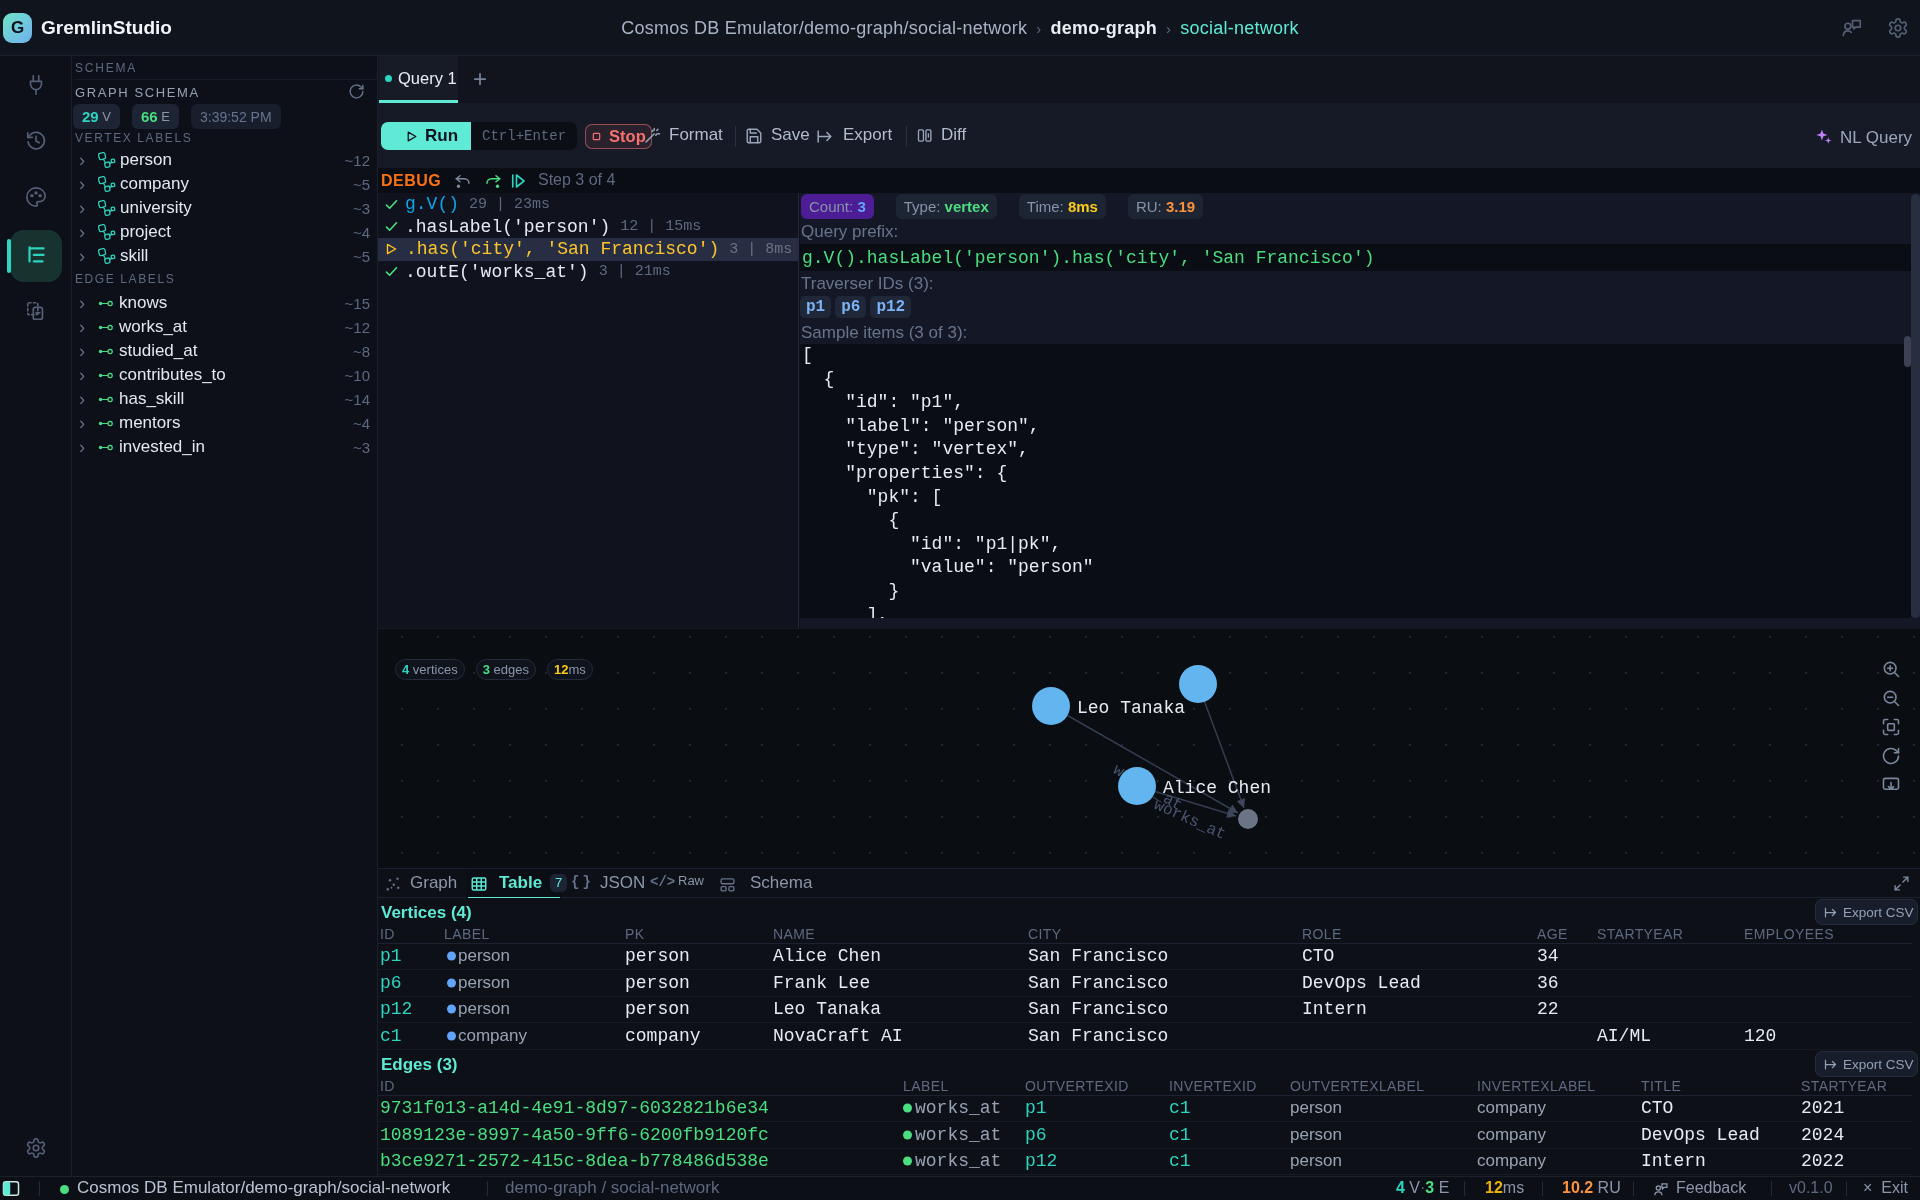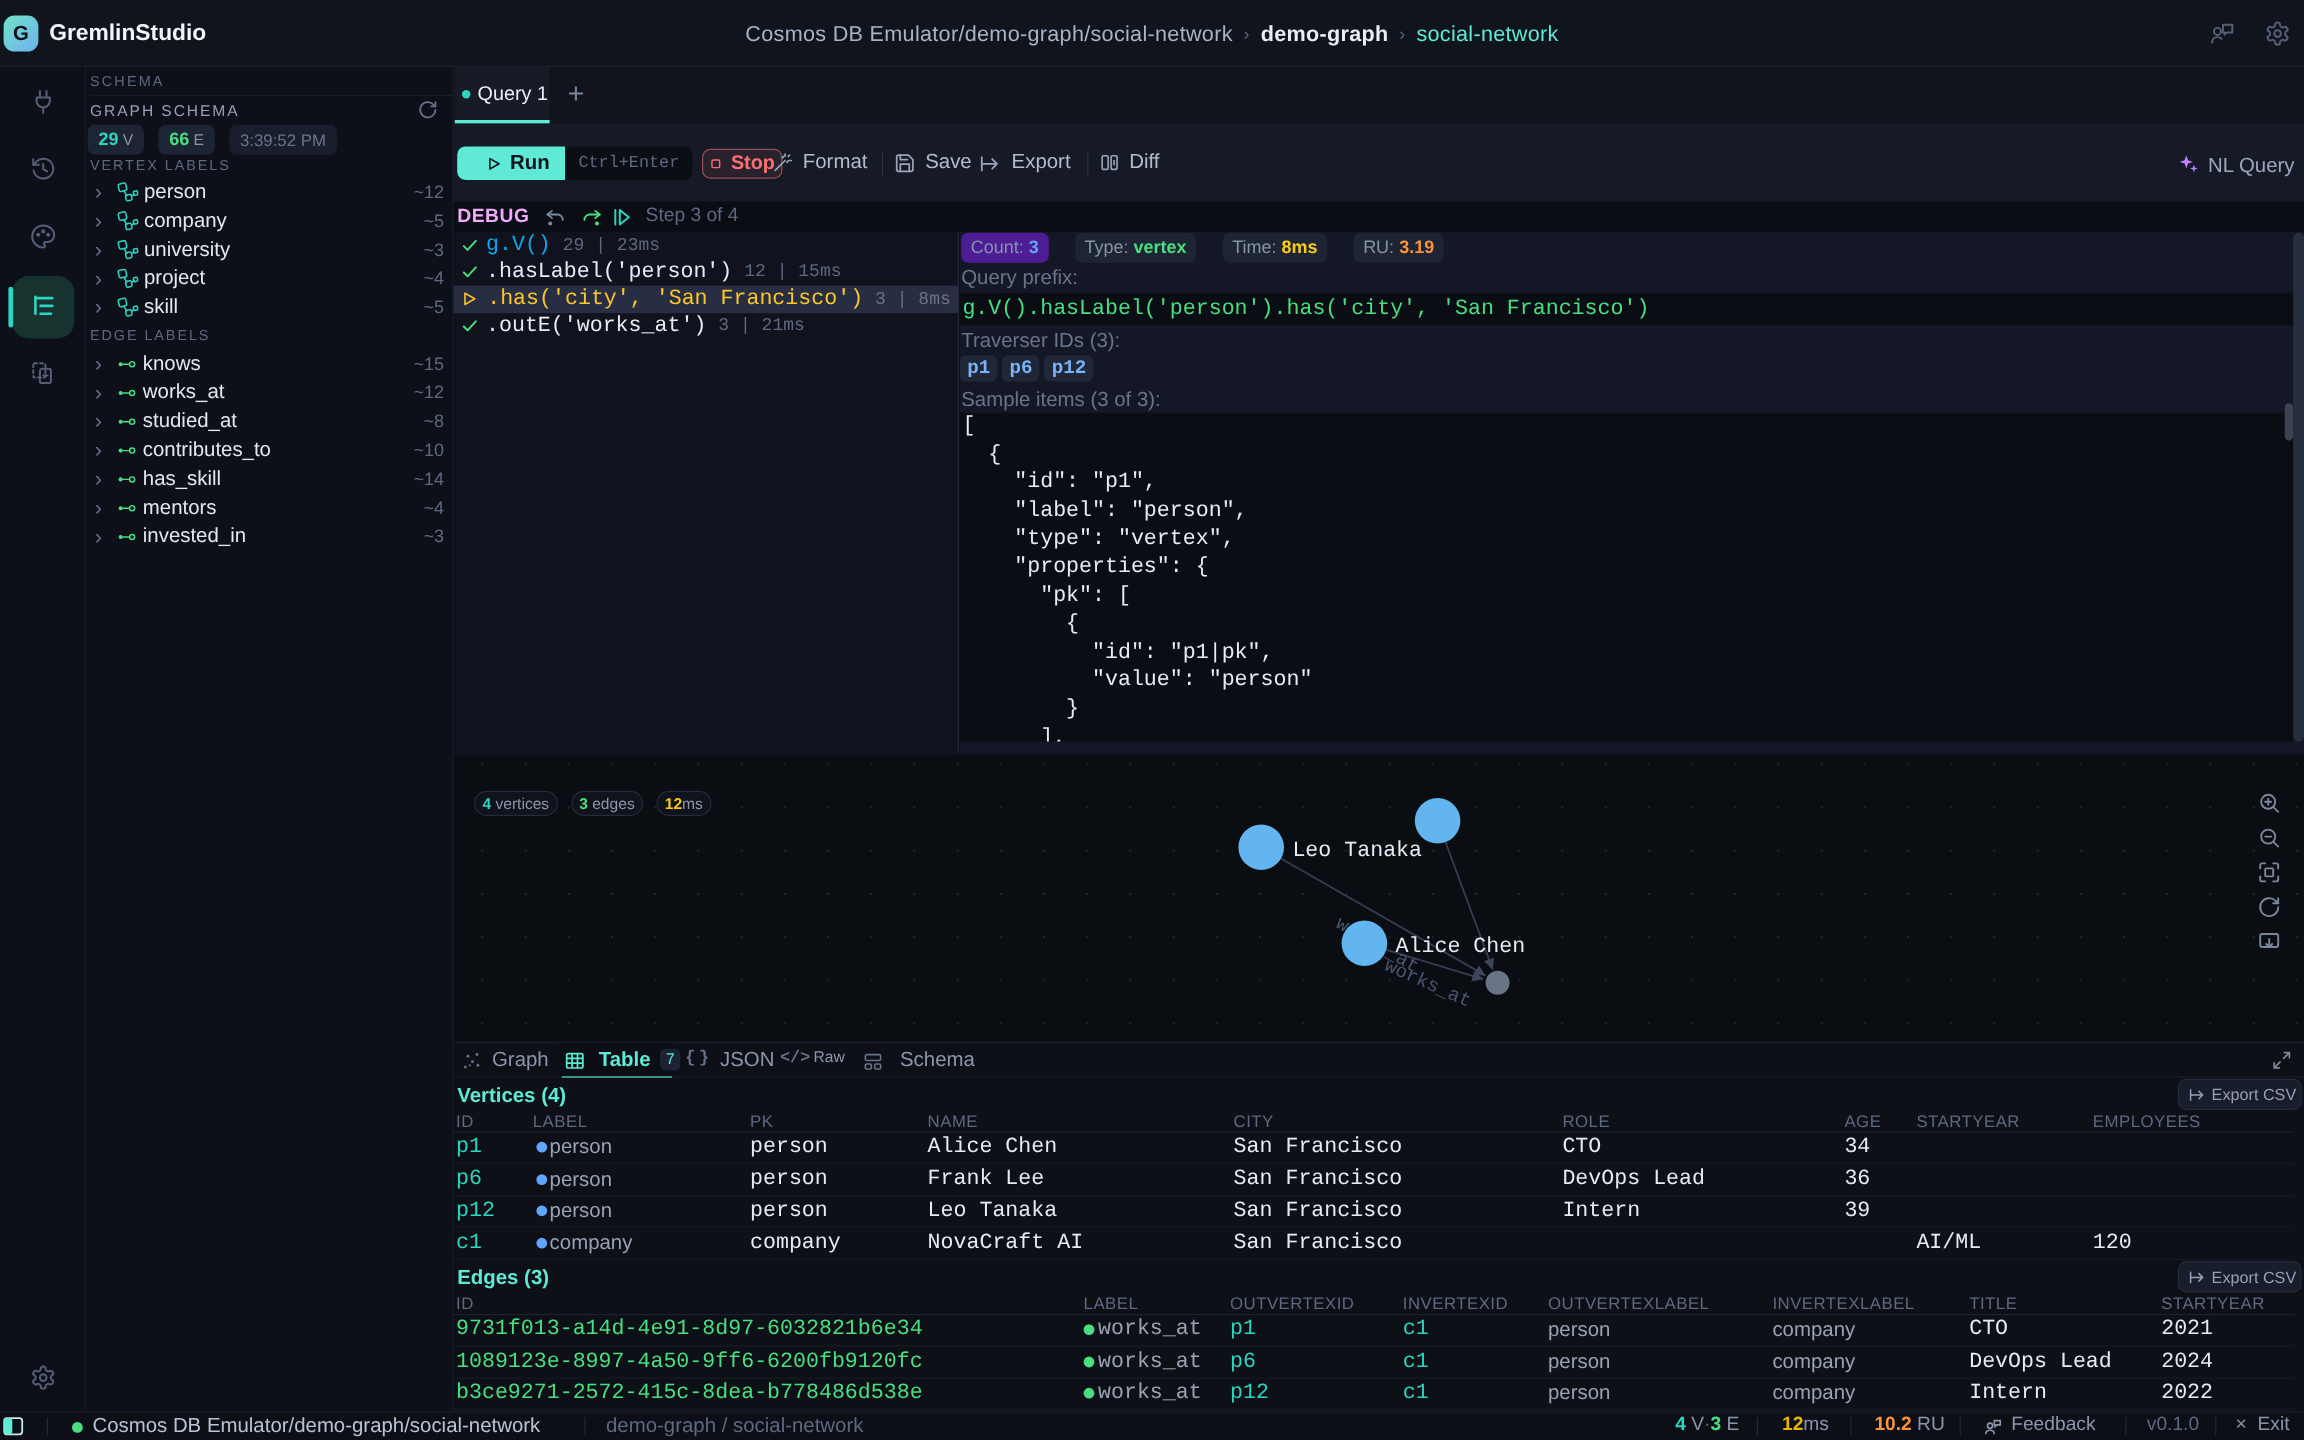--- a/index.html
+++ b/index.html
@@ -286,21 +286,21 @@
     <span class="abs" style="left:560px;top:3px;color:#b3bccd;font-size:17px">Diff</span>
   </div>
   <svg class="abs" style="left:1436px;top:127px;left:1436px;top:24px" width="19" height="19" viewBox="0 0 24 24" fill="#c084fc">
       <path d="M10 3l1.8 5.2L17 10l-5.2 1.8L10 17l-1.8-5.2L3 10l5.2-1.8z"></path>
       <path d="M18 13l1 3 3 1-3 1-1 3-1-3-3-1 3-1z"></path>
     </svg>
   <span class="abs" style="left:1462px;top:25px;color:#9aa7bd;font-size:17px">NL Query</span>
 </div>
 
 <div class="abs" style="left:378px;top:169px;width:1542px;height:24px;background:#0a0d13">
-  <b class="abs" style="left:3px;top:3px;color:#f0abfc;font-size:16px;font-weight:800;letter-spacing:.5px">DEBUG</b>
+  <b class="abs" style="left:3px;top:3px;color:#f97316;font-size:16px;font-weight:800;letter-spacing:.5px">DEBUG</b>
   <svg class="abs" style="left:76px;top:3px" width="18" height="18" viewBox="0 0 24 24" fill="none" stroke="#7c889e" stroke-width="2" stroke-linecap="round" stroke-linejoin="round">
       <path d="M8 5L3 9l5 4"></path>
       <path d="M3 9h11a6 6 0 0 1 6 6"></path>
       <circle cx="6" cy="19" r="2.2" fill="#7c889e" stroke="none"></circle>
     </svg>
   <svg class="abs" style="left:106px;top:3px" width="18" height="18" viewBox="0 0 24 24" fill="none" stroke="#4ade80" stroke-width="2" stroke-linecap="round" stroke-linejoin="round">
       <path d="M16 5l5 4-5 4"></path>
       <path d="M21 9H10a6 6 0 0 0-6 6"></path>
       <circle cx="18" cy="19" r="2.2" fill="#4ade80" stroke="none"></circle>
     </svg>
@@ -525,21 +525,21 @@
     <span style="left:1159px">36</span>
 </div>
 <div class="trow mono" style="top:996.5px;font-size:18px">
   <span style="left:2px;color:#2dd4bf">p12</span>
     <span class="dot" style="left:69px;background:#60a5fa;width:9px;height:9px"></span>
     <span style="left:80px;color:#98a2b3;font-family:'Liberation Sans',sans-serif;font-size:17px">person</span>
     <span style="left:247px">person</span>
     <span style="left:395px">Leo Tanaka</span>
     <span style="left:650px">San Francisco</span>
     <span style="left:924px">Intern</span>
-    <span style="left:1159px">39</span>
+    <span style="left:1159px">22</span>
 </div>
 <div class="trow mono" style="top:1023px;font-size:18px">
   <span style="left:2px;color:#2dd4bf">c1</span>
     <span class="dot" style="left:69px;background:#60a5fa;width:9px;height:9px"></span>
     <span style="left:80px;color:#98a2b3;font-family:'Liberation Sans',sans-serif;font-size:17px">company</span>
     <span style="left:247px">company</span>
     <span style="left:395px">NovaCraft AI</span>
     <span style="left:650px">San Francisco</span>
     <span style="left:1219px">AI/ML</span>
     <span style="left:1366px">120</span>

